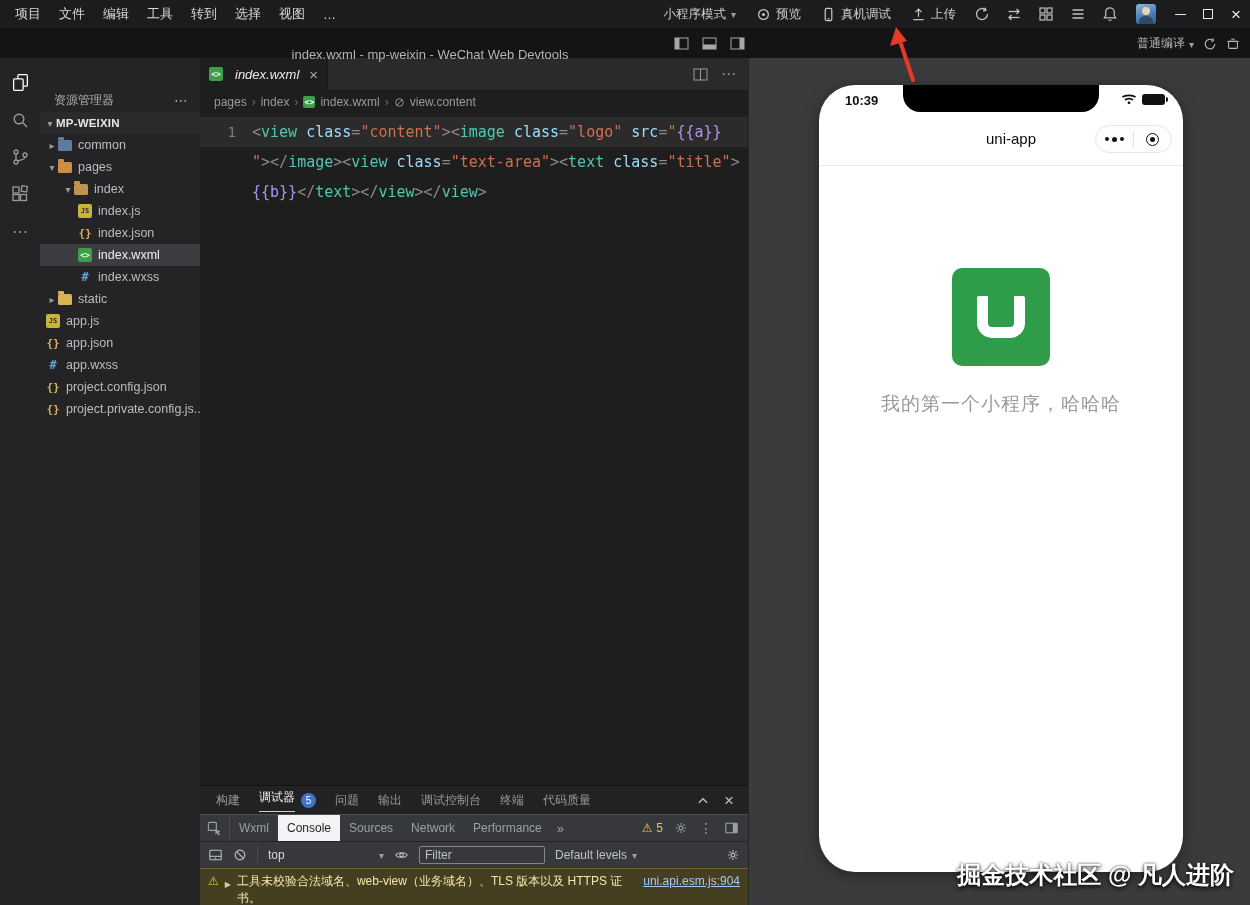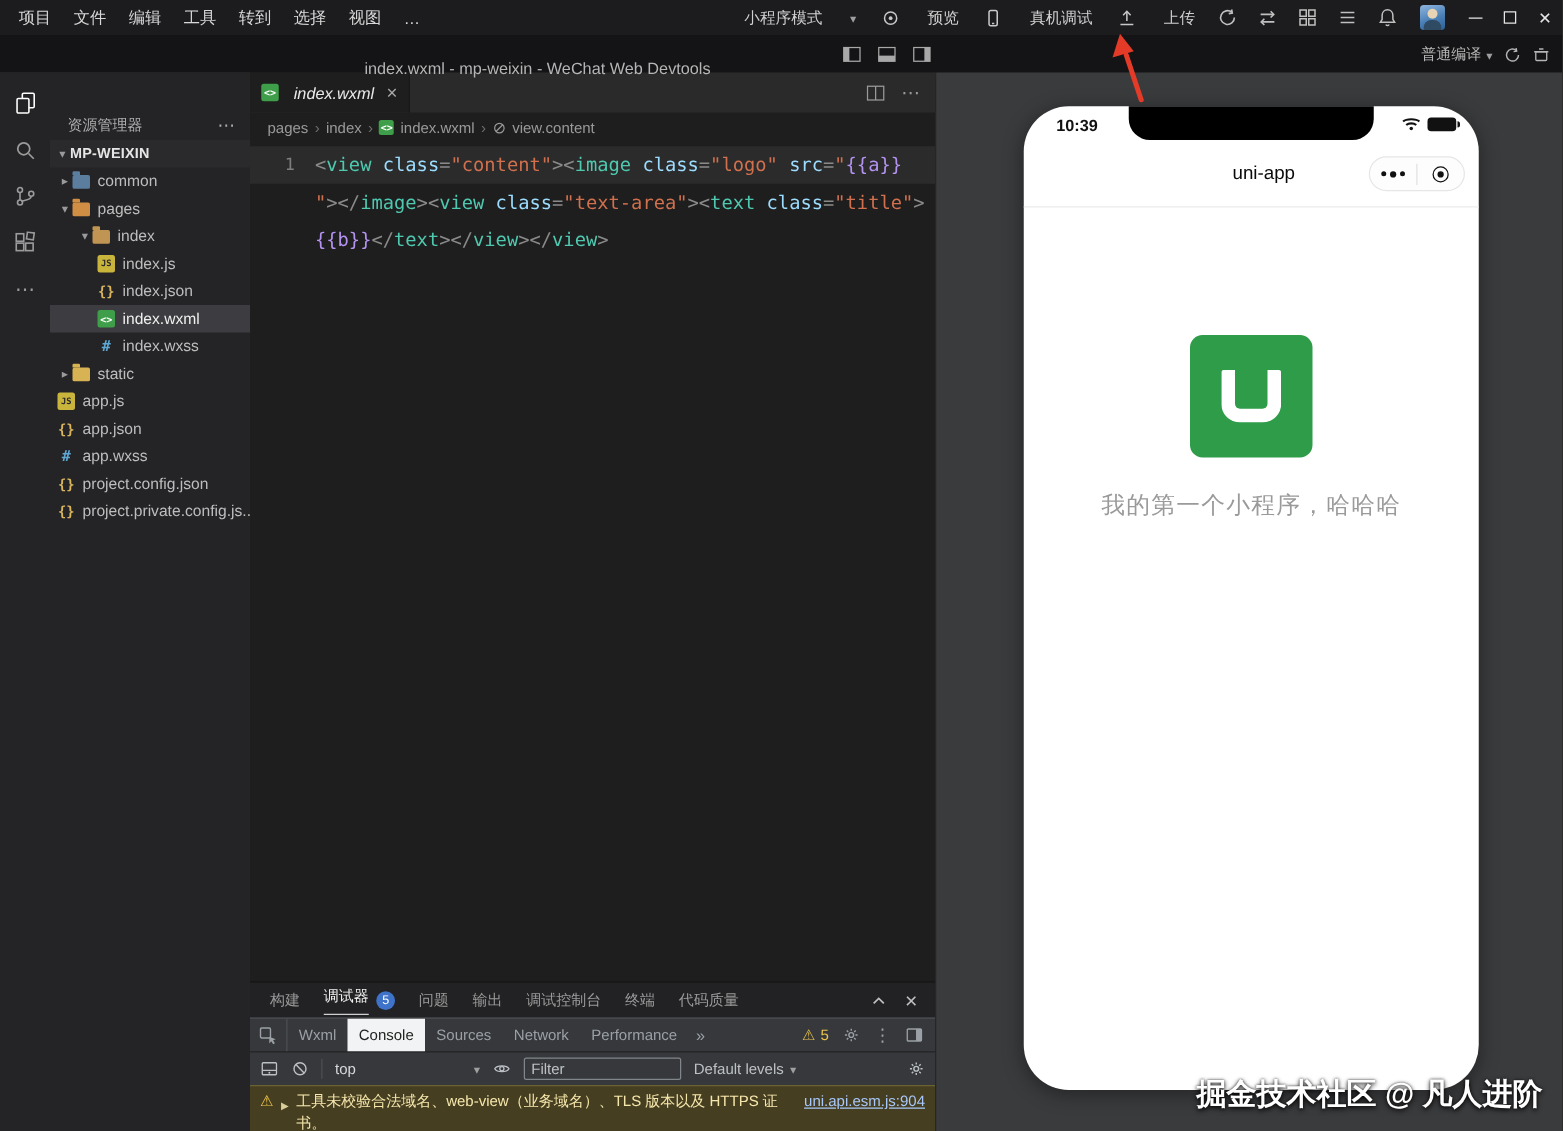--- a/index.html
+++ b/index.html
@@ -1,27 +1,27 @@
 <!DOCTYPE html>
 <html><head>
 <meta charset="utf-8">
 <style>
   *{margin:0;padding:0;box-sizing:border-box;}
   body{background:#0c0c0c;}
-  .app{position:relative;width:1250px;height:905px;background:#404040;overflow:hidden;
+  .app{position:relative;width:1250px;height:905px;background:#737373;overflow:hidden;
        font-family:"Liberation Sans","DejaVu Sans",sans-serif;color:#ccc;}
   svg{display:block;}
 
   
   .tb1{position:absolute;left:0;top:0;width:100%;height:28px;background:#1c1c1f;display:flex;align-items:center;font-size:13px;color:#d8d8d8;z-index:5;}
   .menus{display:flex;align-items:center;padding-left:6px;}
   .menu-item{padding:0 9px;white-space:nowrap;}
   .tb1-title{margin-left:10px;color:#c6c6c6;white-space:nowrap;overflow:hidden;max-width:330px;}
   .tb1-right{margin-left:auto;display:flex;align-items:center;}
-  .tb-item{display:flex;align-items:center;gap:22px;padding:0 10px;color:#cfcfcf;font-size:12.5px;white-space:nowrap;}
+  .tb-item{display:flex;align-items:center;gap:5px;padding:0 10px;color:#cfcfcf;font-size:12.5px;white-space:nowrap;}
   .caret-down::before{content:"▾";font-size:10px;color:#9f9f9f;}
   .tb-ico{display:flex;align-items:center;justify-content:center;padding:0 8px;height:28px;}
   .avatar{width:20px;height:20px;border-radius:3px;margin:0 10px;background:linear-gradient(160deg,#8fb6e0 0%,#4a7fb5 55%,#2c5f95 100%);position:relative;overflow:hidden;display:inline-block;}
   .avatar::before{content:"";position:absolute;left:6px;top:3px;width:8px;height:8px;border-radius:50%;background:#e8d3b4;}
   .avatar::after{content:"";position:absolute;left:3px;top:12px;width:14px;height:9px;border-radius:6px 6px 0 0;background:#2f4a63;}
   .win-btn{width:28px;height:28px;display:flex;align-items:center;justify-content:center;color:#e6e6e6;}
   .win-min-glyph{width:11px;height:1px;background:#e6e6e6;display:block;}
   .win-max-glyph{width:10px;height:10px;border:1px solid #e6e6e6;display:block;}
   .glyph-x::before{content:"×";font-size:17px;line-height:1;}
 

